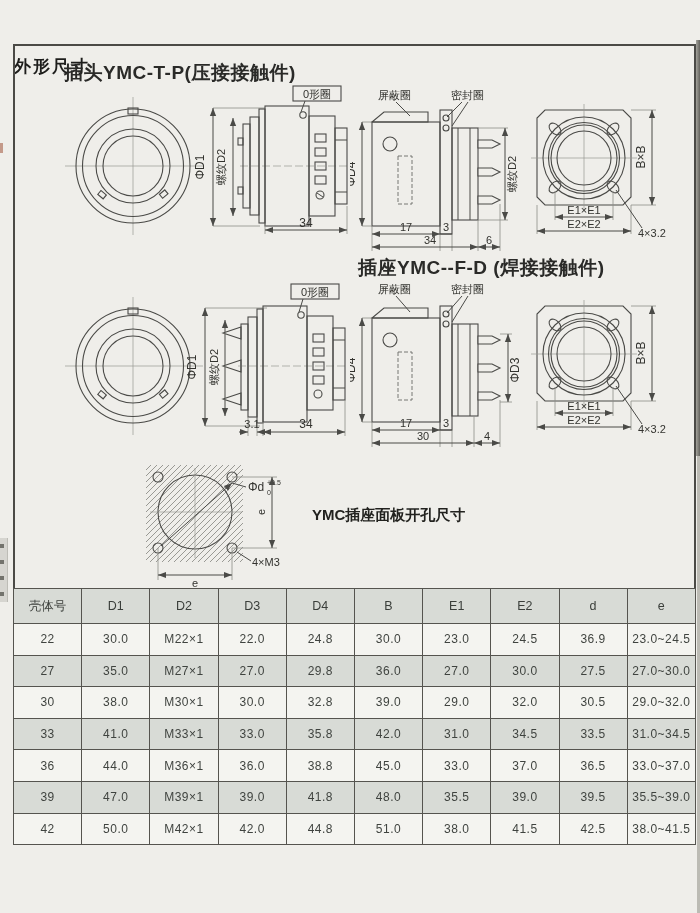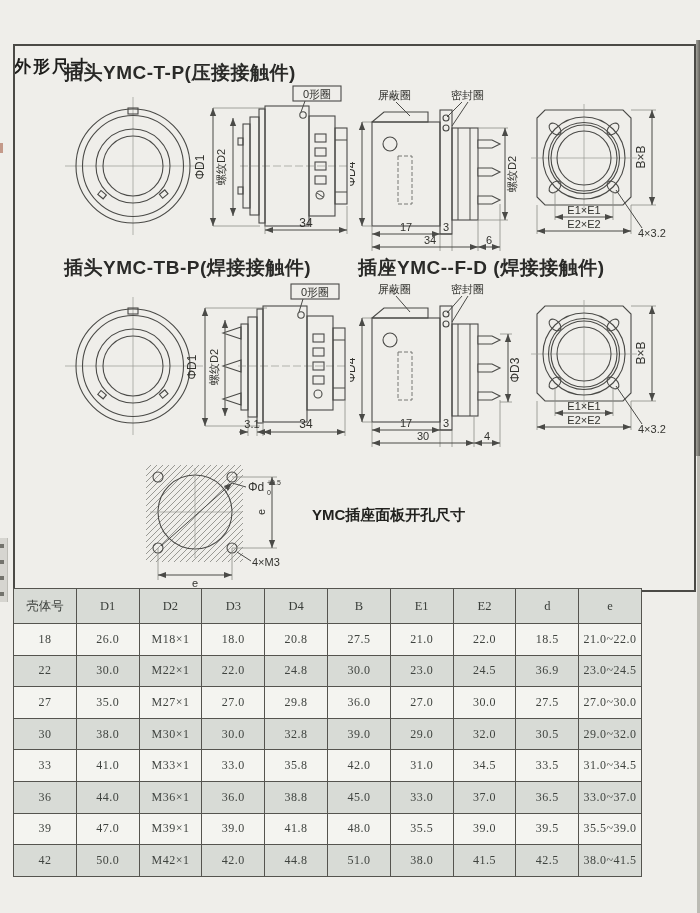--- a/index.html
+++ b/index.html
@@ -19,22 +19,22 @@
   .big{font-size:12px;}
   .tiny{font-size:7px;}
   .cap{font-size:15px;font-weight:bold;fill:#22221f;}
   .ol{stroke:#4a4a47;stroke-width:1.1;fill:none;}
   .ols{stroke:#4a4a47;stroke-width:1.1;}
   .dl{stroke:#4a4a47;stroke-width:1;fill:none;}
   .xl{stroke:#8d8d88;stroke-width:0.8;fill:none;}
   .cl{stroke:#9a9a94;stroke-width:0.7;fill:none;}
   
   #dim-table-wrap{left:13px;top:588px;width:683px;}
-  table{border-collapse:collapse;table-layout:fixed;width:629px;
-        font-size:12px;color:#3f433f;font-family:Liberation Serif, serif;}
+  table{border-collapse:collapse;table-layout:fixed;width:683px;
+        font-size:12px;color:#3f433f;}
   th,td{border:1px solid #55544f;text-align:center;padding:0;overflow:hidden;white-space:nowrap;}
   th{height:34px;font-weight:normal;font-size:12.5px;background:#d8dbd6;color:#3a3e3a;}
   td{height:30.6px;background:#f4f4f0;letter-spacing:0.5px;}
   tbody tr:nth-child(even) td{background:#d8dbd6;}
   
   #edge-shadow-top{right:0;top:40px;width:4px;height:416px;background:linear-gradient(to left,#63625c,#a3a29b);}
   #edge-shadow-bottom{right:0;top:456px;width:3px;height:457px;background:#bcbbb4;}
   #left-tab{left:0;top:538px;width:7px;height:64px;background:#d6d5d0;border-right:1px solid #bdbcb6;
             display:flex;flex-direction:column;justify-content:space-around;align-items:flex-start;}
   #left-tab i{display:block;width:4px;height:4px;background:#73736d;}
@@ -51,21 +51,20 @@
   <div class="abs" id="edge-shadow-bottom"></div>
   <div class="abs" id="left-tab">
       <i></i>
       <i></i>
       <i></i>
       <i></i>
     </div>
   <div class="abs" id="left-speck"></div>
 
   <div class="abs dwg-title" id="title-a">插头YMC-T-P(压接接触件)</div>
-  <div class="abs dwg-title" id="title-c">插头YMC-TB-P(焊接接触件)</div>
   <div class="abs dwg-title" id="title-d">插座YMC--F-D (焊接接触件)</div>
 
   <svg class="abs dwg" style="left:55px;top:84px" width="295" height="152" viewBox="0 0 295 152">
     <defs>
       <pattern id="knA" width="5" height="5" patternUnits="userSpaceOnUse">
         <path d="M0,5 L5,0 M0,0 L5,5" stroke="#9a9a94" stroke-width="0.7"></path>
       </pattern>
       <marker id="arA" viewBox="0 0 10 10" refX="9" refY="5" markerWidth="9" markerHeight="9" orient="auto-start-reverse">
         <path d="M0,1.5 L9,5 L0,8.5 z" fill="#4a4a47"></path>
       </marker>
@@ -380,32 +379,20 @@
           <th>D4</th>
           <th>B</th>
           <th>E1</th>
           <th>E2</th>
           <th>d</th>
           <th>e</th>
         </tr>
       </thead>
       <tbody>
           <tr>
-            <td>18</td>
-            <td>26.0</td>
-            <td>M18×1</td>
-            <td>18.0</td>
-            <td>20.8</td>
-            <td>27.5</td>
-            <td>21.0</td>
-            <td>22.0</td>
-            <td>18.5</td>
-            <td>21.0~22.0</td>
-          </tr>
-          <tr>
             <td>22</td>
             <td>30.0</td>
             <td>M22×1</td>
             <td>22.0</td>
             <td>24.8</td>
             <td>30.0</td>
             <td>23.0</td>
             <td>24.5</td>
             <td>36.9</td>
             <td>23.0~24.5</td>

